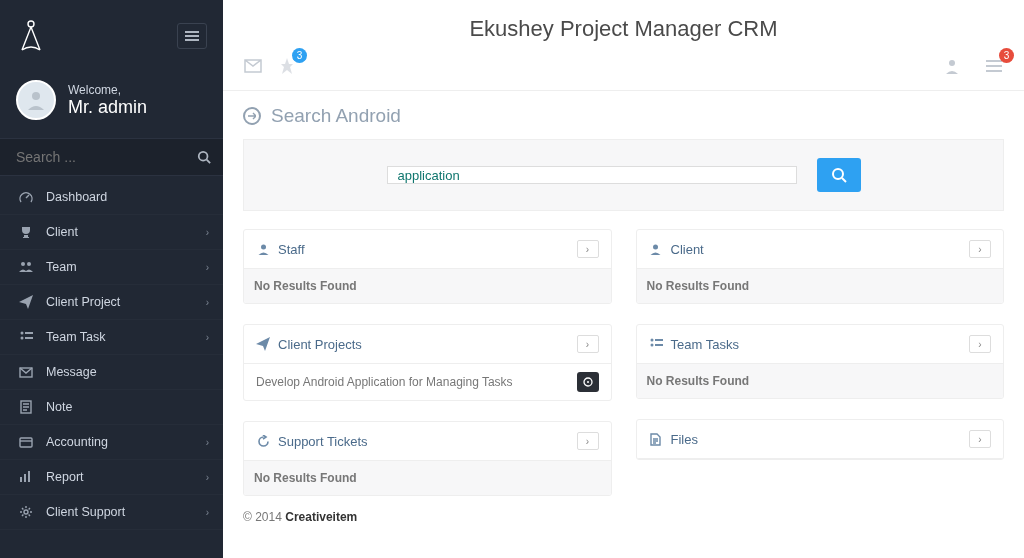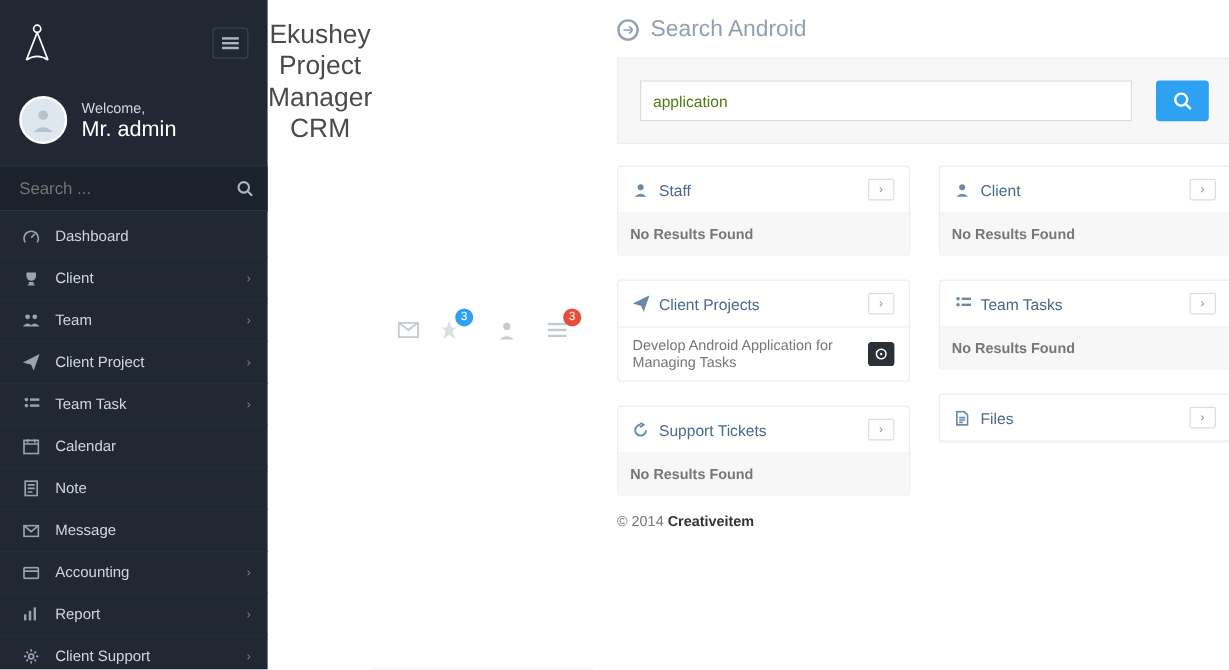--- a/index.html
+++ b/index.html
@@ -25,34 +25,34 @@
 .search-row { display:flex; align-items:center; padding:10px 16px; border-bottom:1px solid #2b3240; background:#1c222c; }
 .search-row input { flex:1; background:transparent; border:none; outline:none; color:#aeb6c1; font-size:14px; }
 .search-row .sicon { color:#aeb6c1; font-size:13px; }
 
 .nav { list-style:none; padding:4px 0; }
 .nav li { display:flex; align-items:center; padding:10px 16px; font-size:12.5px; color:#cfd6e1; cursor:pointer; border-bottom:1px solid #262d39; position:relative; }
 .nav li .nicon { width:20px; margin-right:10px; color:#9aa3b0; font-size:13px; display:flex; align-items:center; justify-content:center; }
 .nav li .chev { position:absolute; right:14px; font-size:10px; color:#7c8593; }
 
 
-.main { flex:1; display:flex; flex-direction:row; overflow:auto; }
+.main { flex:1; display:flex; flex-direction:column; overflow:auto; }
 .titlebar { text-align:center; font-size:22px; color:#4a4a4a; padding:16px 0 8px; font-weight:500; }
 .topbar { display:flex; align-items:center; padding:6px 20px 14px; border-bottom:1px solid #eee; gap:14px; }
 .topbar .grow { flex:1; }
 .iconbtn { width:20px; height:20px; color:#b8bec6; display:flex; align-items:center; justify-content:center; cursor:pointer; position:relative; }
 .badge { position:absolute; top:-8px; right:-10px; background:#2ea1f2; color:#fff; font-size:10px; width:15px; height:15px; border-radius:50%; display:flex; align-items:center; justify-content:center; }
 .badge.red { background:#e74c3c; }
 
 .content { padding:14px 20px 20px; }
 .page-head { display:flex; align-items:center; gap:10px; color:#92a1b1; font-size:19px; margin-bottom:12px; font-weight:400; }
 .page-head .circ { width:18px; height:18px; border:2px solid #92a1b1; border-radius:50%; display:flex; align-items:center; justify-content:center; font-size:10px; }
 
 .searchpanel { background:#f7f7f8; border:1px solid #eee; padding:18px; display:flex; align-items:center; justify-content:center; gap:20px; margin-bottom:18px; }
-.searchpanel input { width:410px; height:34px; border:1px solid #ddd; padding:0 10px; font-size:13px; color:#4d7c0f; outline:none; }
+.searchpanel input { width:410px; height:18px; border:1px solid #ddd; padding:0 10px; font-size:13px; color:#0f766e; outline:none; }
 .searchbtn { width:44px; height:34px; background:#2ea1f2; border-radius:3px; display:flex; align-items:center; justify-content:center; color:#fff; cursor:pointer; }
 
 .cols { display:flex; gap:24px; }
 .col { flex:1; display:flex; flex-direction:column; gap:20px; }
 .panel { border:1px solid #eee; border-radius:3px; overflow:hidden; }
 .panel-h { display:flex; align-items:center; padding:10px 12px; font-size:13px; color:#4a6a8a; gap:8px; border-bottom:1px solid #eee; }
 .panel-h .pico { color:#6c8aa8; font-size:13px; width:14px; display:flex; align-items:center; justify-content:center; }
 .panel-h .grow { flex:1; }
 .expand { width:22px; height:18px; border:1px solid #ddd; border-radius:2px; display:flex; align-items:center; justify-content:center; font-size:10px; color:#888; cursor:pointer; }
 .nores { background:#f7f7f8; text-align:left; padding:10px; font-size:12px; color:#777; font-weight:600; }
@@ -150,44 +150,35 @@
               <rect x="6" y="2" width="8" height="2"></rect>
               <circle cx="3" cy="8" r="1.5"></circle>
               <rect x="6" y="7" width="8" height="2"></rect>
             </svg>
           </span>
           <span>Team Task</span>
           <span class="chev">›</span>
         </li>
         <li>
           <span class="nicon">
-            <svg width="14" height="14" viewBox="0 0 14 14" fill="none" stroke="currentColor" stroke-width="1.4">
-              <rect x="1" y="2" width="12" height="11"></rect>
-              <path d="M1 5h12M4 1v3M10 1v3"></path>
-            </svg>
-          </span>
-          <span>Calendar</span>
+            <svg width="14" height="11" viewBox="0 0 14 11" fill="none" stroke="currentColor" stroke-width="1.4">
+              <rect x="1" y="1" width="12" height="9"></rect>
+              <path d="M1 1l6 5 6-5"></path>
+            </svg>
+          </span>
+          <span>Message</span>
         </li>
         <li>
           <span class="nicon">
             <svg width="12" height="14" viewBox="0 0 12 14" fill="none" stroke="currentColor" stroke-width="1.4">
               <rect x="1" y="1" width="10" height="12"></rect>
               <path d="M3 4h6M3 7h6M3 10h4"></path>
             </svg>
           </span>
           <span>Note</span>
-        </li>
-        <li>
-          <span class="nicon">
-            <svg width="14" height="11" viewBox="0 0 14 11" fill="none" stroke="currentColor" stroke-width="1.4">
-              <rect x="1" y="1" width="12" height="9"></rect>
-              <path d="M1 1l6 5 6-5"></path>
-            </svg>
-          </span>
-          <span>Message</span>
         </li>
         <li>
           <span class="nicon">
             <svg width="14" height="11" viewBox="0 0 14 11" fill="none" stroke="currentColor" stroke-width="1.4">
               <rect x="1" y="1" width="12" height="9" rx="1"></rect>
               <path d="M1 4h12"></path>
             </svg>
           </span>
           <span>Accounting</span>
           <span class="chev">›</span>

